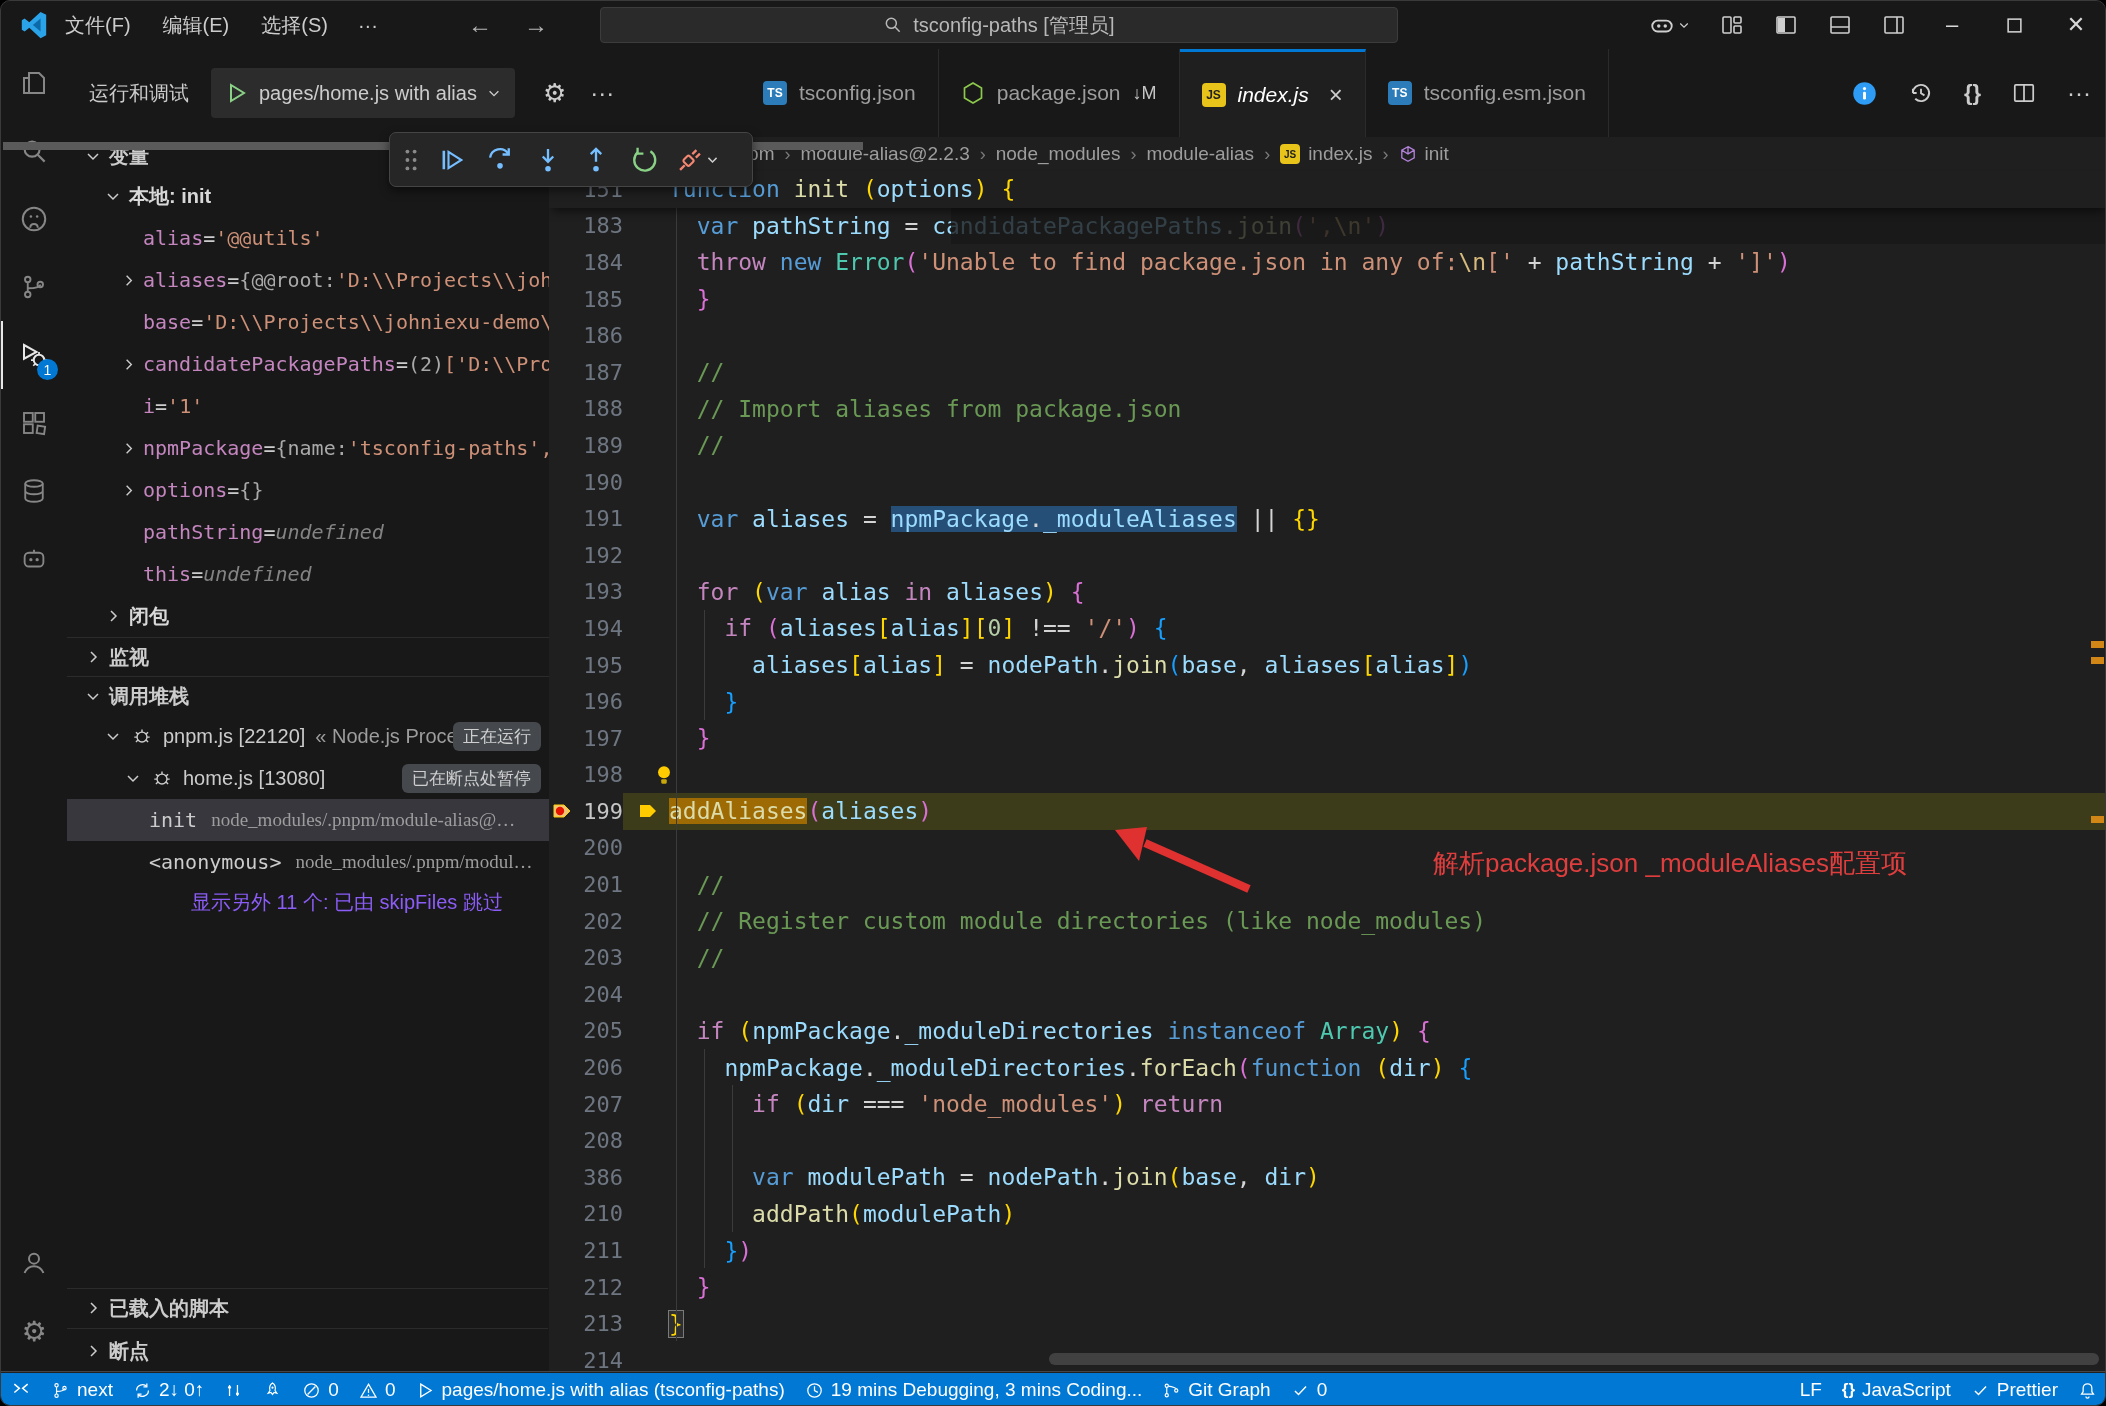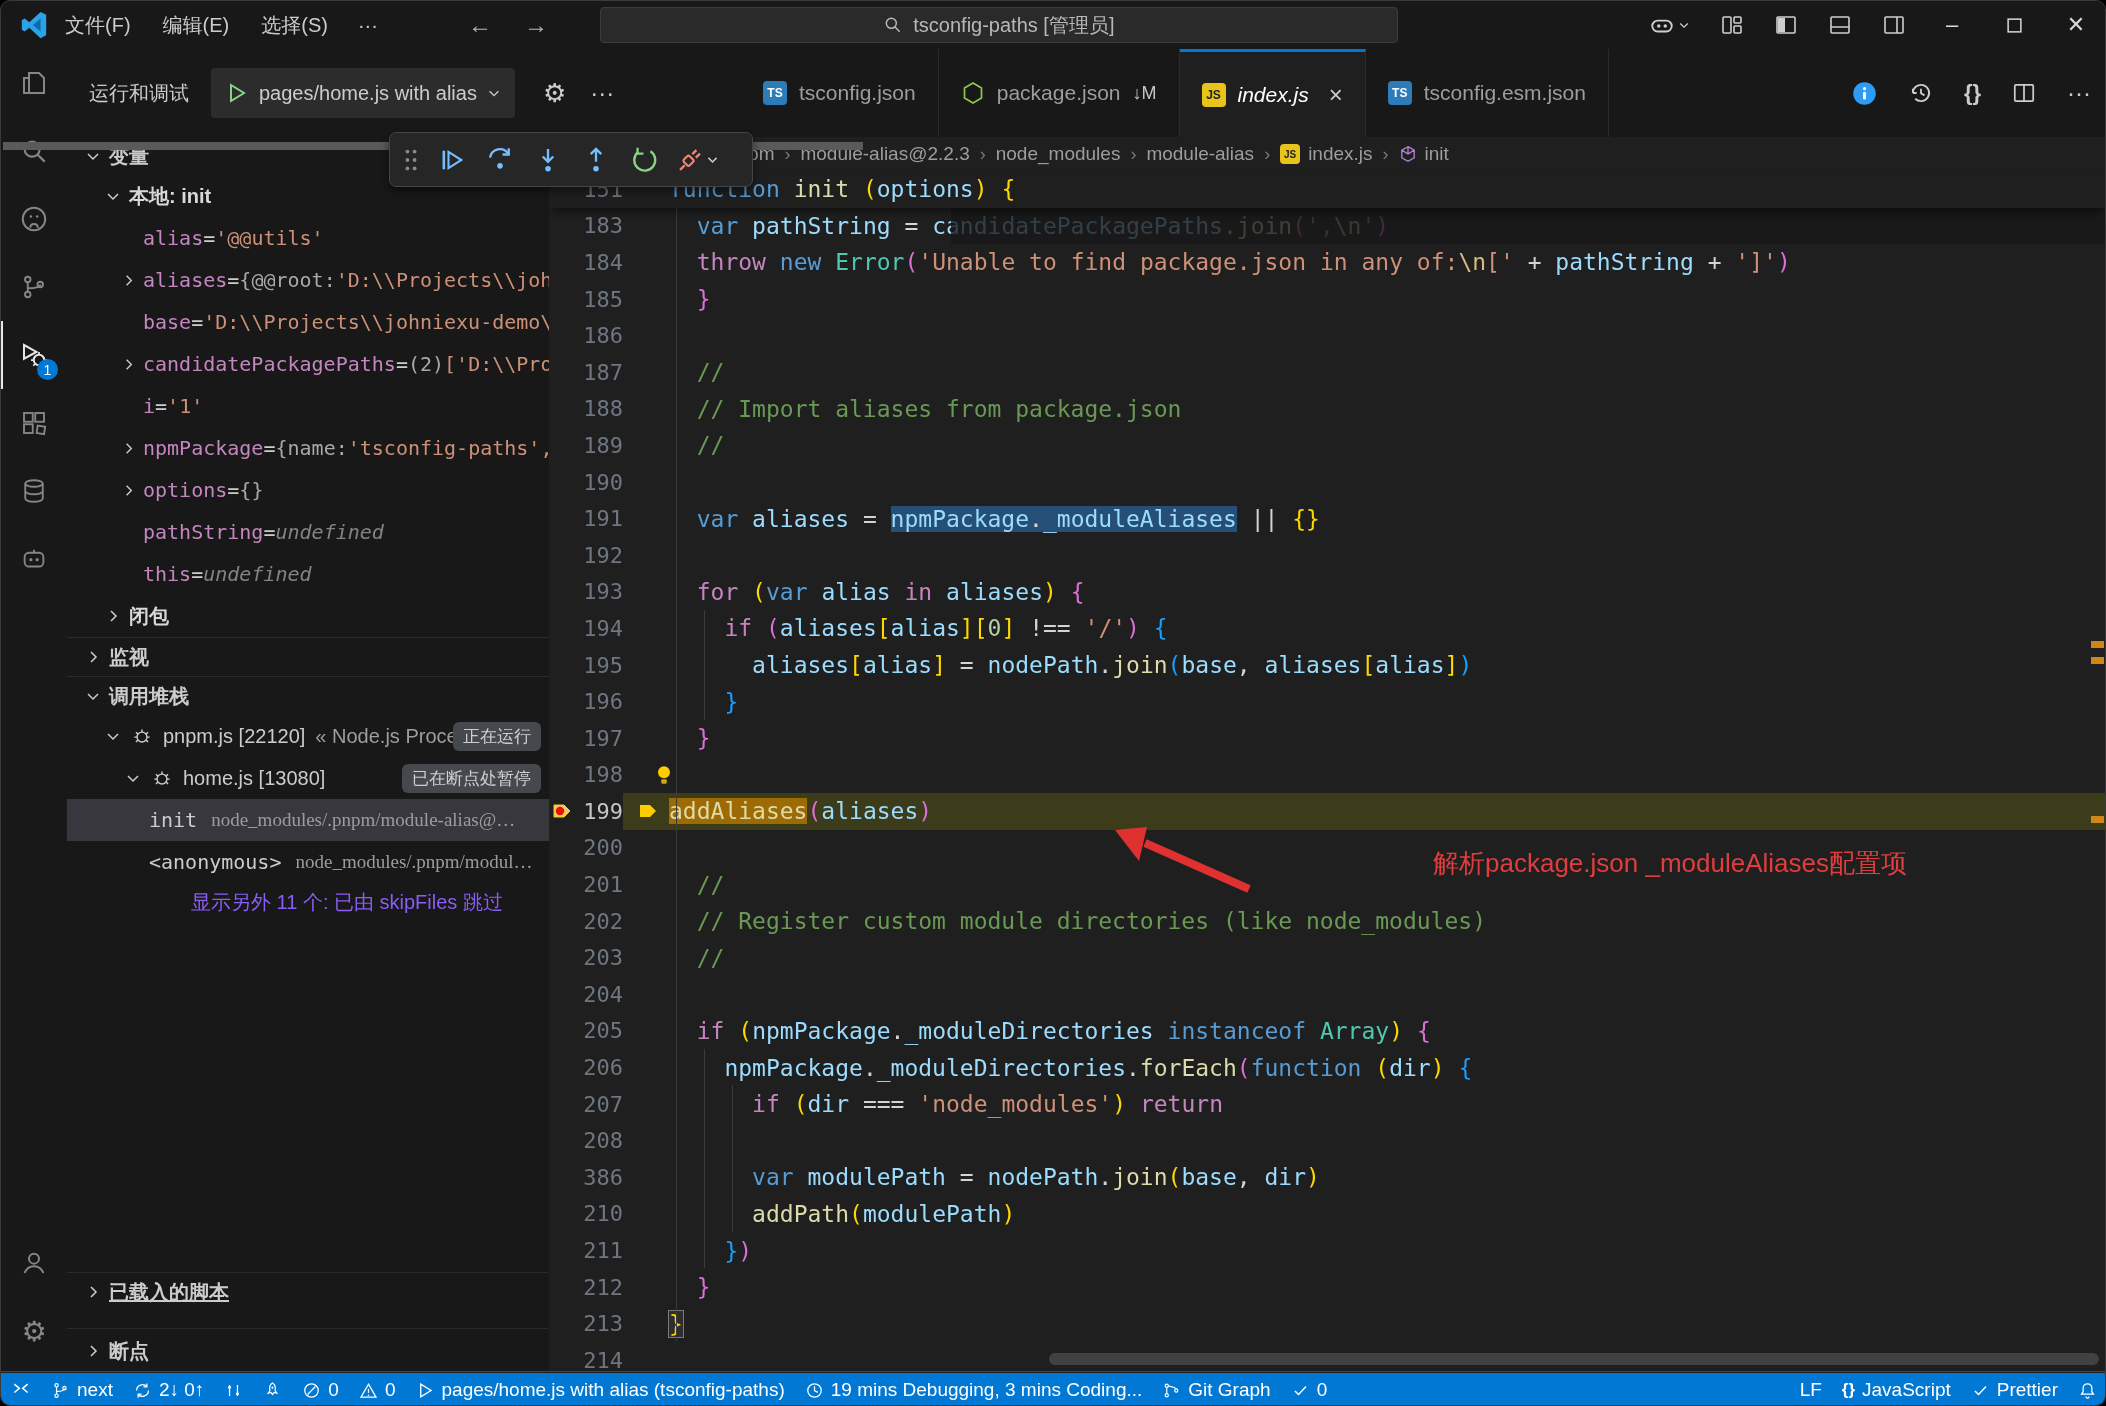--- a/index.html
+++ b/index.html
@@ -481,21 +481,21 @@
       <span class="frame-name">init</span>
       <span class="frame-path">node_modules/.pnpm/module-alias@…</span>
     </div>
     <div class="cs-row" style="padding-left:82px;gap:14px;">
       <span class="frame-name">&lt;anonymous&gt;</span>
       <span class="frame-path">node_modules/.pnpm/modul…</span>
     </div>
     <div class="link-row">
       <span>显示另外 11 个: 已由 skipFiles 跳过</span>
     </div>
-    <div class="sec-h pin-h" style="bottom:62px;text-decoration:underline;">
+    <div class="sec-h pin-h" style="bottom:46px;">
       <span class="ic chev">
           <svg width="16" height="16" viewBox="0 0 16 16">
             <path d="M6 3l5 5-5 5" fill="none" stroke="currentColor" stroke-width="1.5"></path>
           </svg>
         </span>
       <span>已载入的脚本</span>
     </div>
     <div class="sec-h pin-h" style="bottom:0;height:44px;">
       <span class="ic chev">
           <svg width="16" height="16" viewBox="0 0 16 16">

